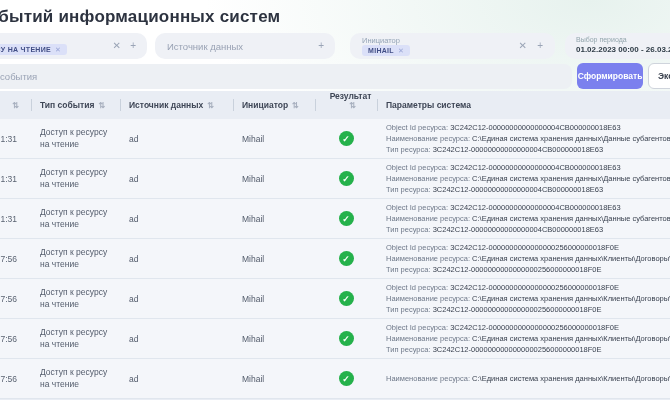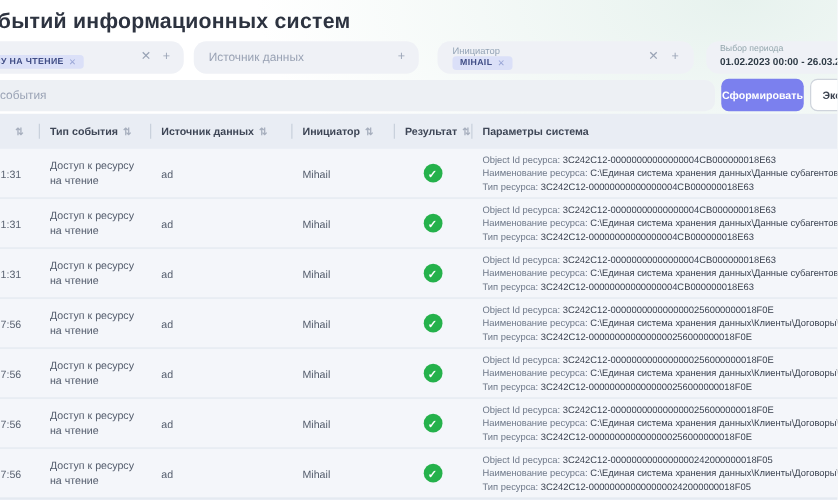--- a/index.html
+++ b/index.html
@@ -33,21 +33,21 @@
   .btn-generate{left:687px; width:66px; background:#7b80ee; color:#fff; border:none; justify-content:center; font-weight:600;}
   .btn-export{left:758px; width:62px; background:#fff; color:#39404d; border:1px solid #cfd4dc; padding-left:9px; font-weight:600;}
 
   
   .table{position:absolute; left:0; top:91px; width:900px; height:309px; background:#e9edf4;}
   .thead{display:flex; height:28px; align-items:center;}
   .hcell{position:relative; display:flex; align-items:center; height:100%; box-sizing:border-box;
     font-size:8.5px; font-weight:600; color:#3e4656; padding-left:9px; cursor:pointer;}
   .hcell.bar::before{content:""; position:absolute; left:0; top:8px; bottom:8px; width:1px; background:#c9d1dc;}
   .sort{font-size:8px; color:#a7afbe; margin-left:4px;}
-  .c-time{width:141px;} .c-type{width:89px;} .c-src{width:113px;} .c-init{width:82px;} .c-res{width:62px;}
+  .c-time{width:141px;} .c-type{width:89px;} .c-src{width:113px;} .c-init{width:82px;} .c-res{width:62px;flex-direction:column;}
   .c-par{flex:1; min-width:0;}
   .hcell.c-time{justify-content:flex-end; padding-right:12px;}
 
   .tbody{}
   .trow{display:flex; height:40px; background:#f4f6fa; border-bottom:1px solid #e0e6ee; box-sizing:border-box;}
   .cell{box-sizing:border-box; padding-left:9px; font-size:8.5px; color:#525b6b; display:flex; align-items:center;}
   .cell.c-time{justify-content:flex-end; padding-right:14px; padding-left:0; font-size:8.5px; color:#5a6372; white-space:nowrap; overflow:hidden;}
   .cell.c-type{line-height:1.3; align-items:center; padding-right:8px;}
   .cell.c-res{justify-content:center; padding-left:0;}
   .check{width:15px; height:15px; border-radius:50%; background:#25b14b; color:#fff; font-size:9px; font-weight:700;
@@ -216,22 +216,20 @@
 
   <div class="trow">
     <div class="cell c-time">7:56</div>
     <div class="cell c-type">Доступ к ресурсу на чтение</div>
     <div class="cell c-src">ad</div>
     <div class="cell c-init">Mihail</div>
     <div class="cell c-res">
       <span class="check">✓</span>
     </div>
     <div class="cell c-par">
-      <div class="pline"><span>Object Id ресурса:</span> <span class="pval">3C242C12-0000000000000000242000000018F05</span></div>
       <div class="pline"><span>Наименование ресурса:</span> <span class="pval">C:\Единая система хранения данных\Клиенты\Договоры\Образец договора</span></div>
-      <div class="pline"><span>Тип ресурса:</span> <span class="pval">3C242C12-0000000000000000242000000018F05</span></div>
     </div>
   </div>
 </div>
     </div>
 
   </div>
 </div>
 
 </body></html>

